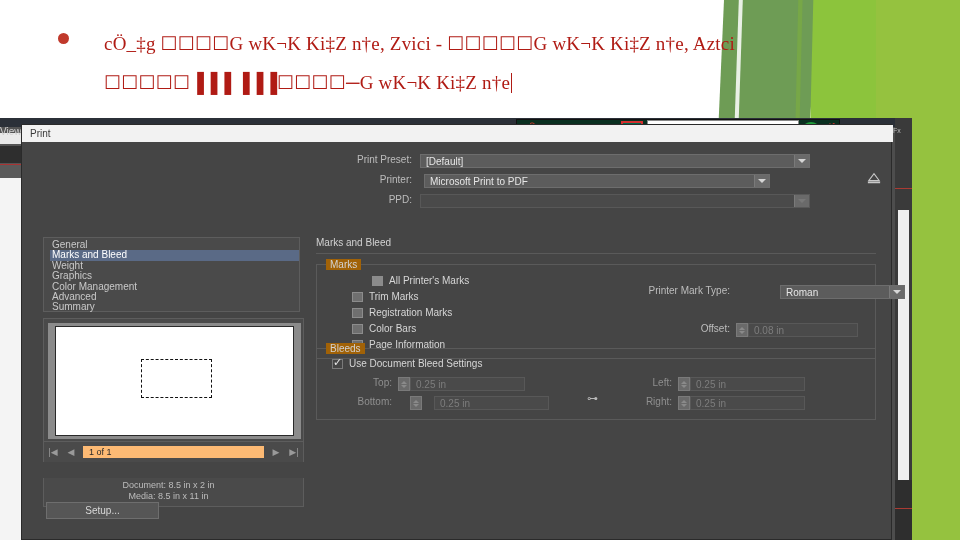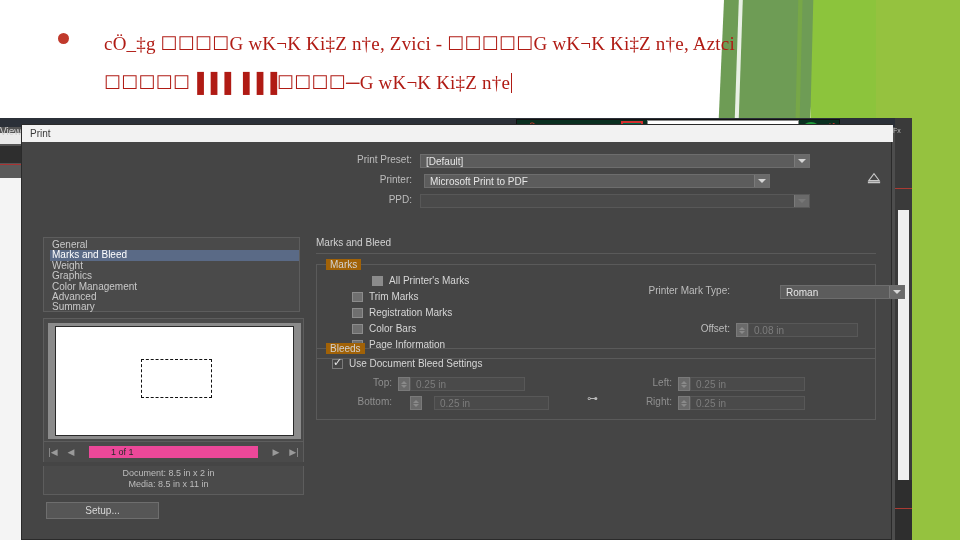--- a/index.html
+++ b/index.html
@@ -104,23 +104,23 @@
                   background:#4a4a4a; border:1px solid #5d5d5d; padding:4px; }
   .preview-inner { width:253px; height:116px; background:#8b8b8b; padding:3px 7px; }
   .preview-page { width:100%; height:100%; background:#ffffff; border:1px solid #2a2a2a; position:relative; }
   .preview-dash { position:absolute; left:36%; top:30%; width:30%; height:36%;
                   border:1px dashed #111; }
 
   .pager { position:absolute; left:21px; top:300px; width:261px; height:20px;
            display:flex; align-items:center; background:#4a4a4a;
            border-left:1px solid #5d5d5d; border-right:1px solid #5d5d5d; }
   .pg-btn { width:18px; color:#9a9a9a; font-size:9px; text-align:center; }
-  .pg-field { flex:1; height:12px; background:#ec4899; color:#2a2a2a; font-size:9px;
-              line-height:12px; padding-left:22px; margin:0 9px; }
-  .doc-info { position:absolute; left:21px; top:324px; width:261px;
+  .pg-field { flex:1; height:12px; background:#fdba74; color:#2a2a2a; font-size:9px;
+              line-height:12px; padding-left:6px; margin:0 3px; }
+  .doc-info { position:absolute; left:21px; top:336px; width:261px;
               background:#4a4a4a; border:1px solid #5d5d5d; border-top:none;
               padding:2px 10px 4px 0; text-align:center; }
   .doc-info div { color:#bdbdbd; font-size:9px; line-height:11px; }
 
   .setup-btn { position:absolute; left:24px; top:360px; width:113px; height:17px;
                background:#565656; border:1px solid #6e6e6e; color:#d8d8d8;
                font-size:10px; line-height:15px; text-align:center; }
 
   
   .group { position:absolute; border:1px solid #5a5a5a; }

